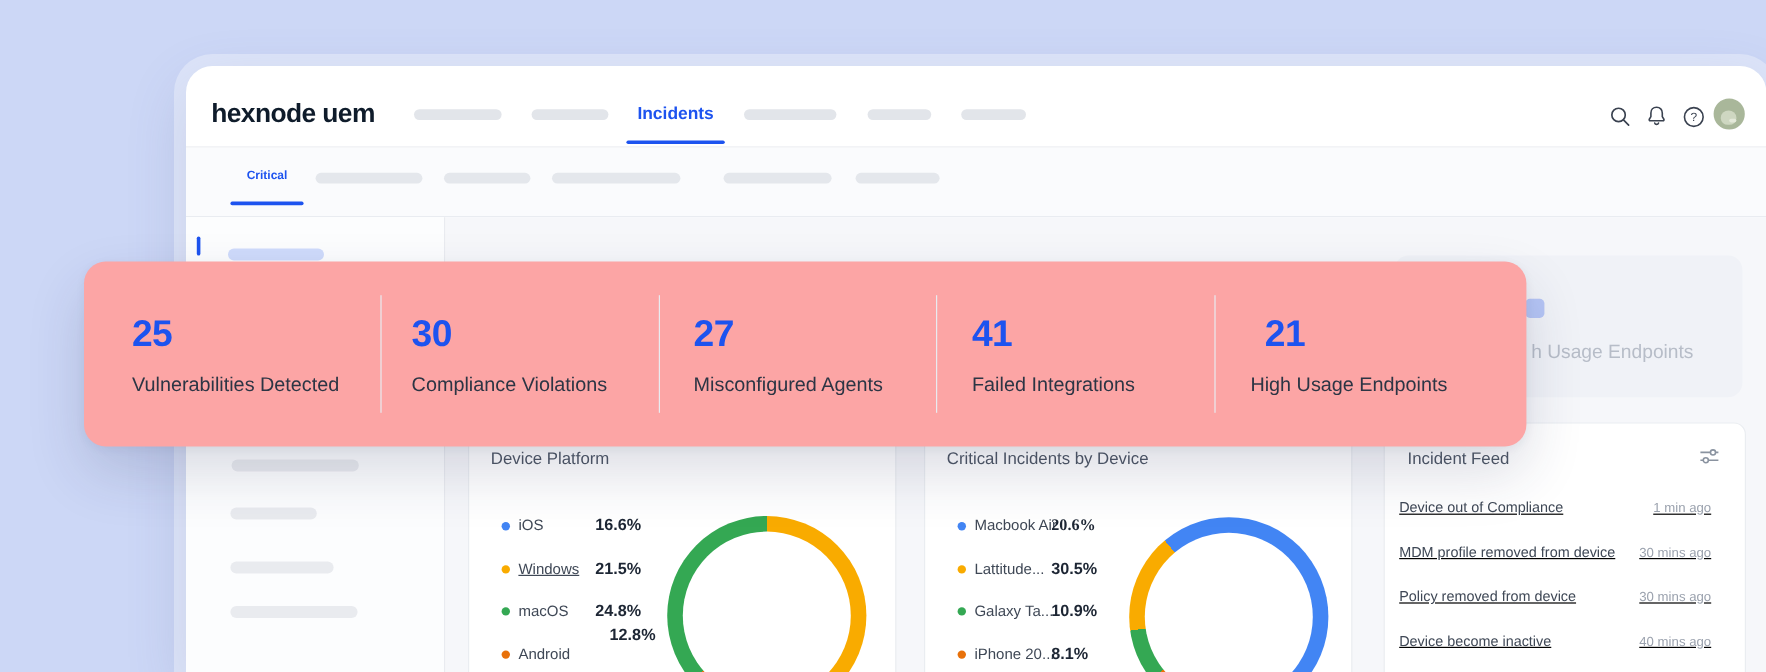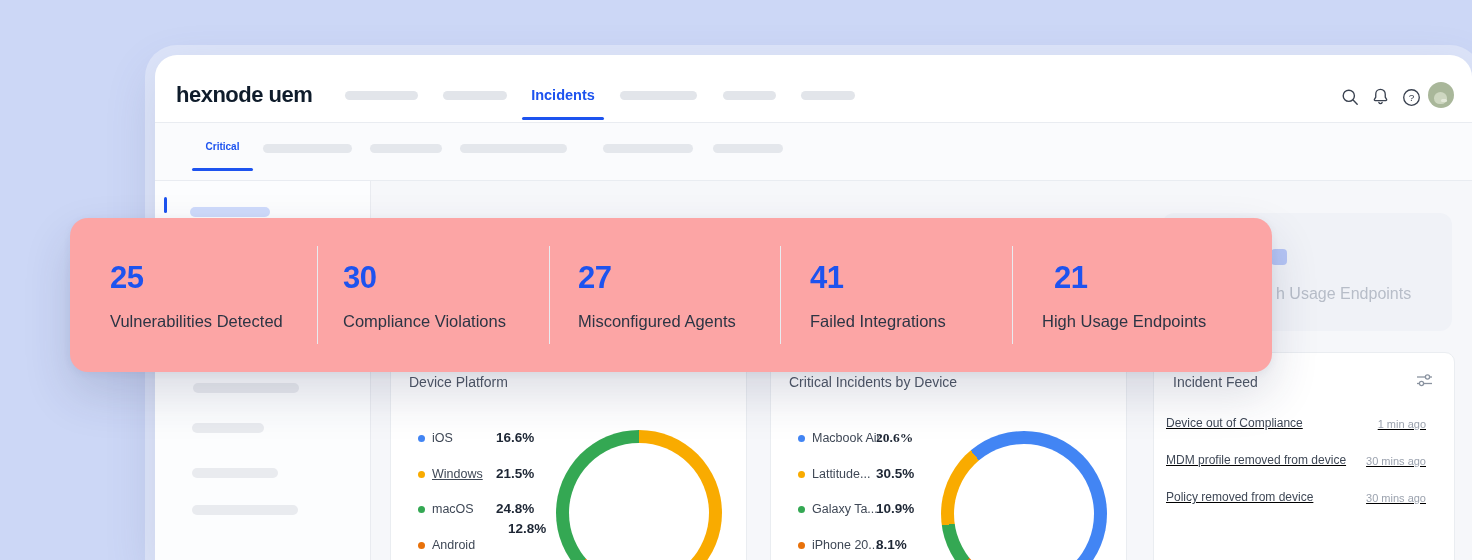--- a/index.html
+++ b/index.html
@@ -167,20 +167,24 @@
       <span class="feed-time">1 min ago</span>
     </div>
     <div class="feed-row" style="top:90px;">
       <span class="feed-label">MDM profile removed from device</span>
       <span class="feed-time">30 mins ago</span>
     </div>
     <div class="feed-row" style="top:127px;">
       <span class="feed-label">Policy removed from device</span>
       <span class="feed-time">30 mins ago</span>
     </div>
+    <div class="feed-row" style="top:164px;">
+      <span class="feed-label">Device become inactive</span>
+      <span class="feed-time">40 mins ago</span>
+    </div>
   </div>
 
   <div class="stats-overlay">
     <div class="stat-value" style="left:40px;">25</div>
     <div class="stat-label" style="left:40px;">Vulnerabilities Detected</div>
     <div class="stat-divider" style="left:247px;"></div>
     <div class="stat-value" style="left:273px;">30</div>
     <div class="stat-label" style="left:273px;">Compliance Violations</div>
     <div class="stat-divider" style="left:479px;"></div>
     <div class="stat-value" style="left:508px;">27</div>

